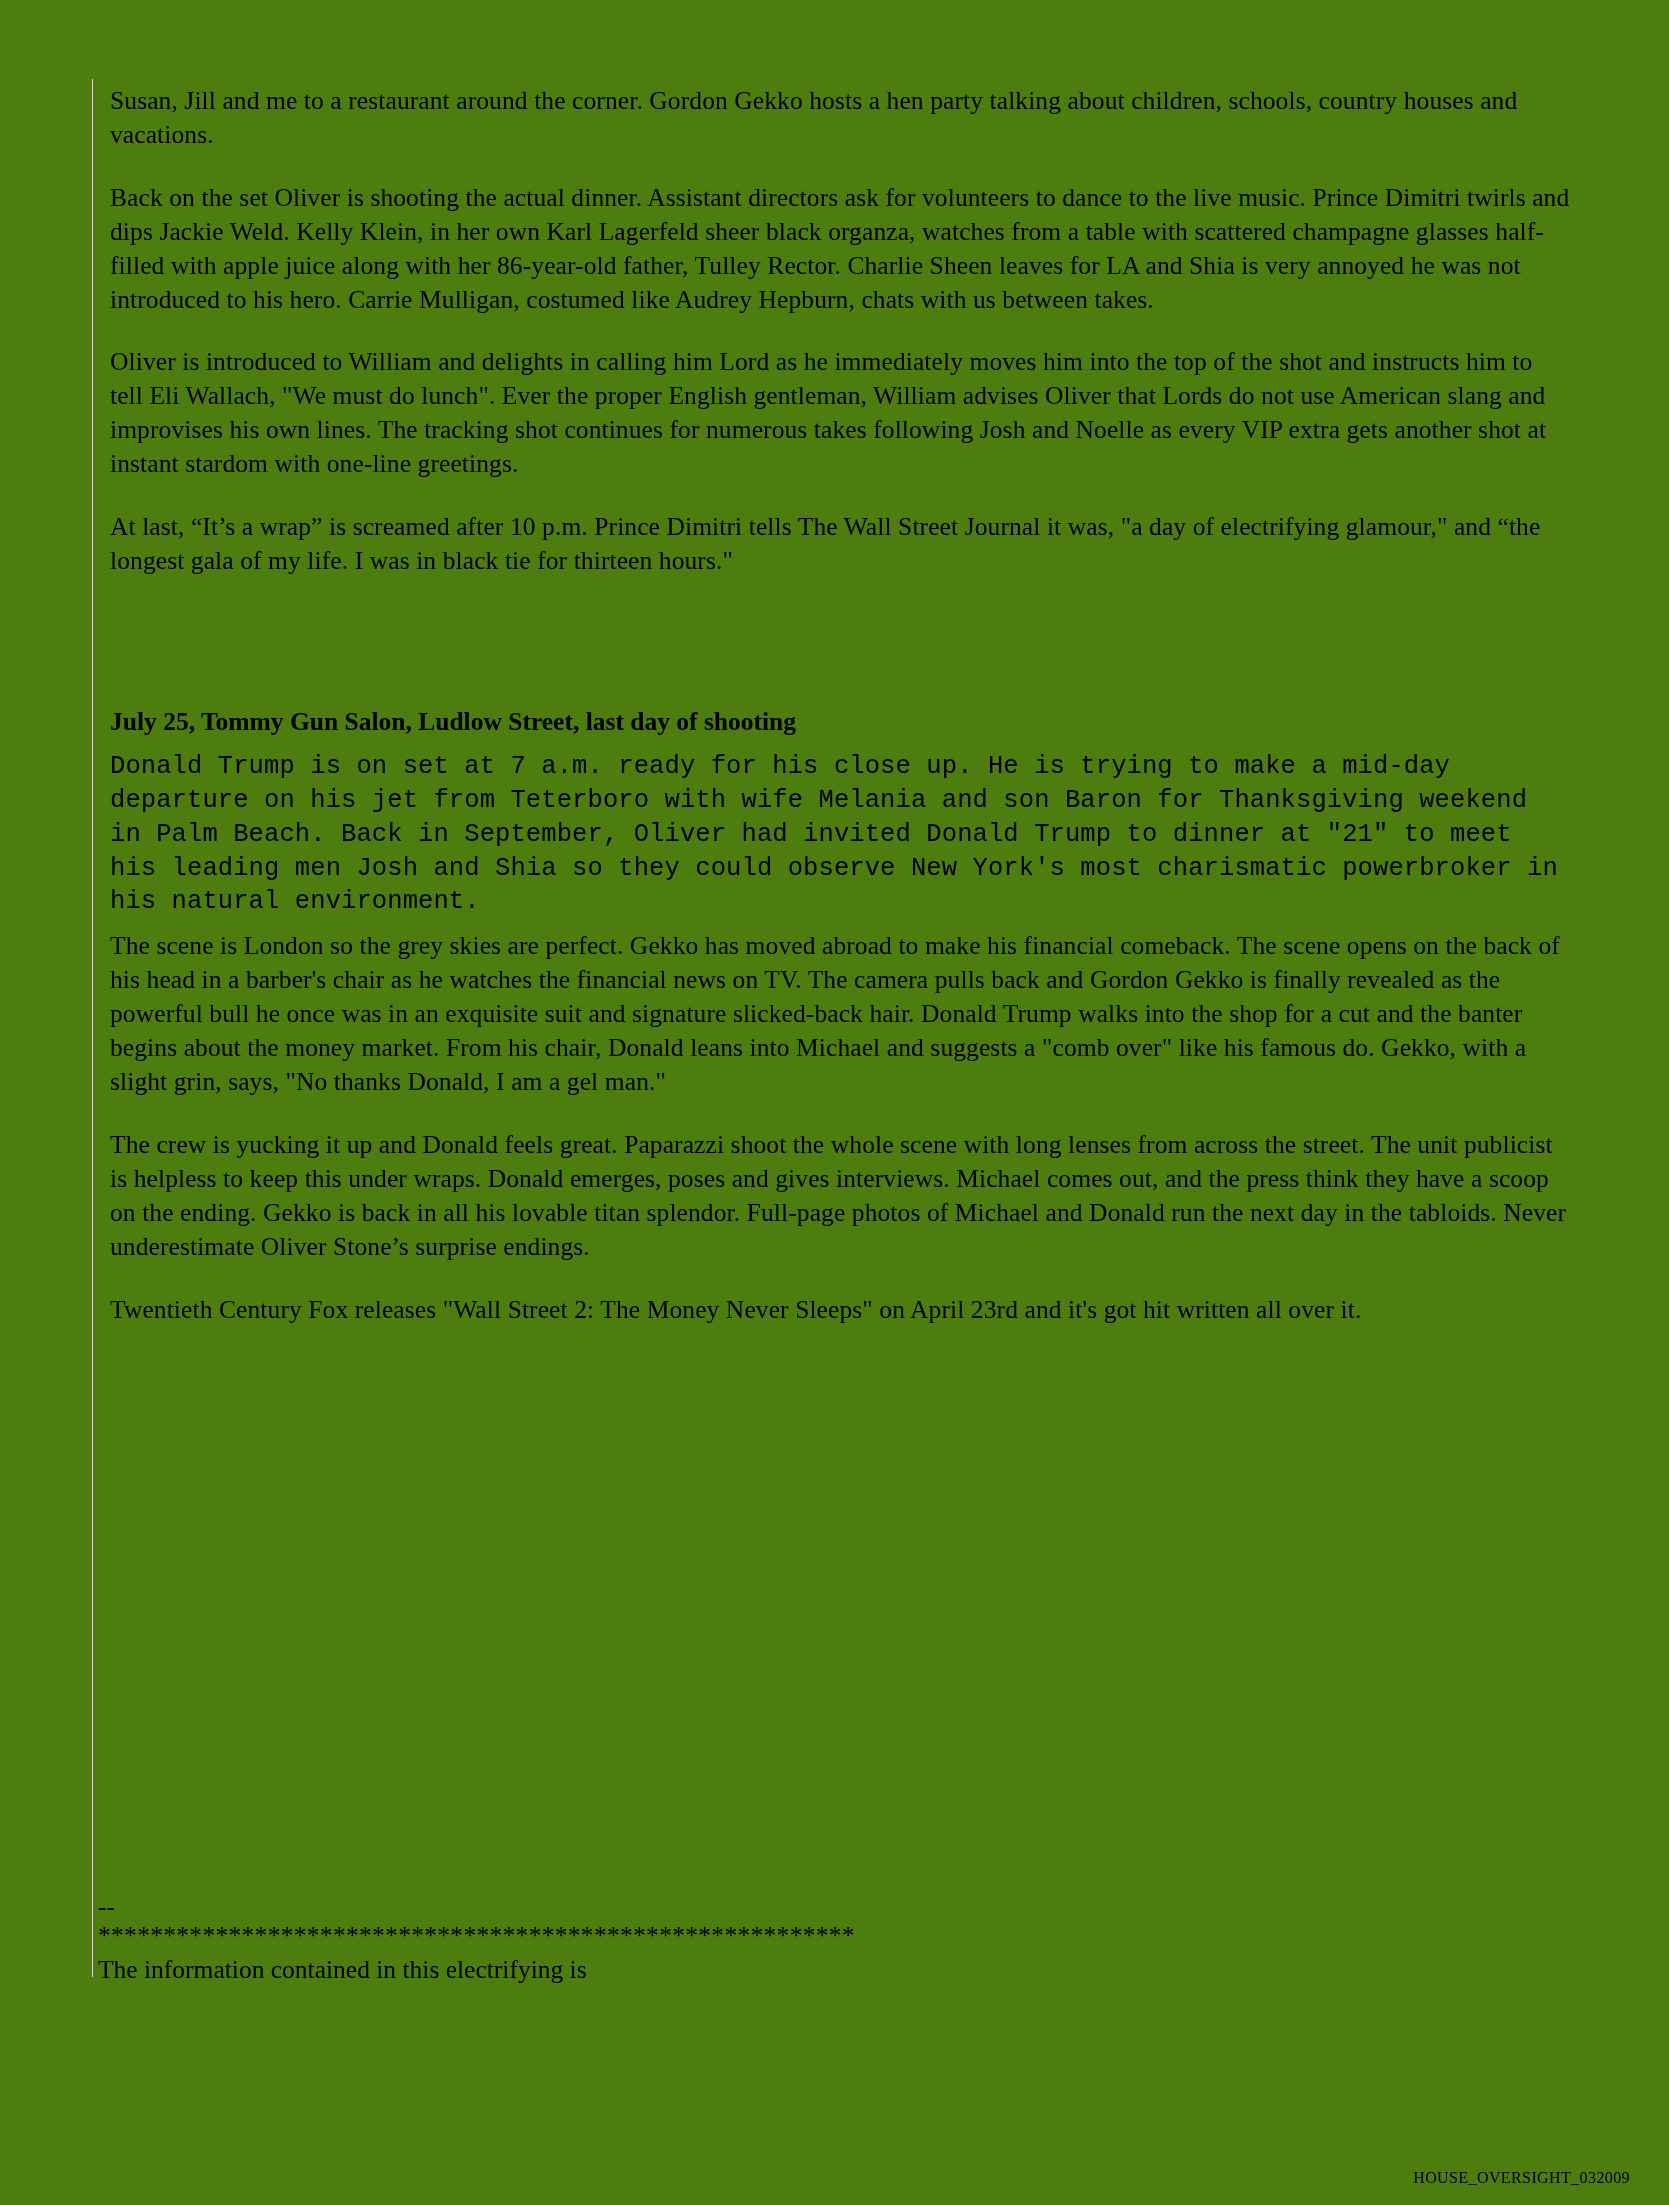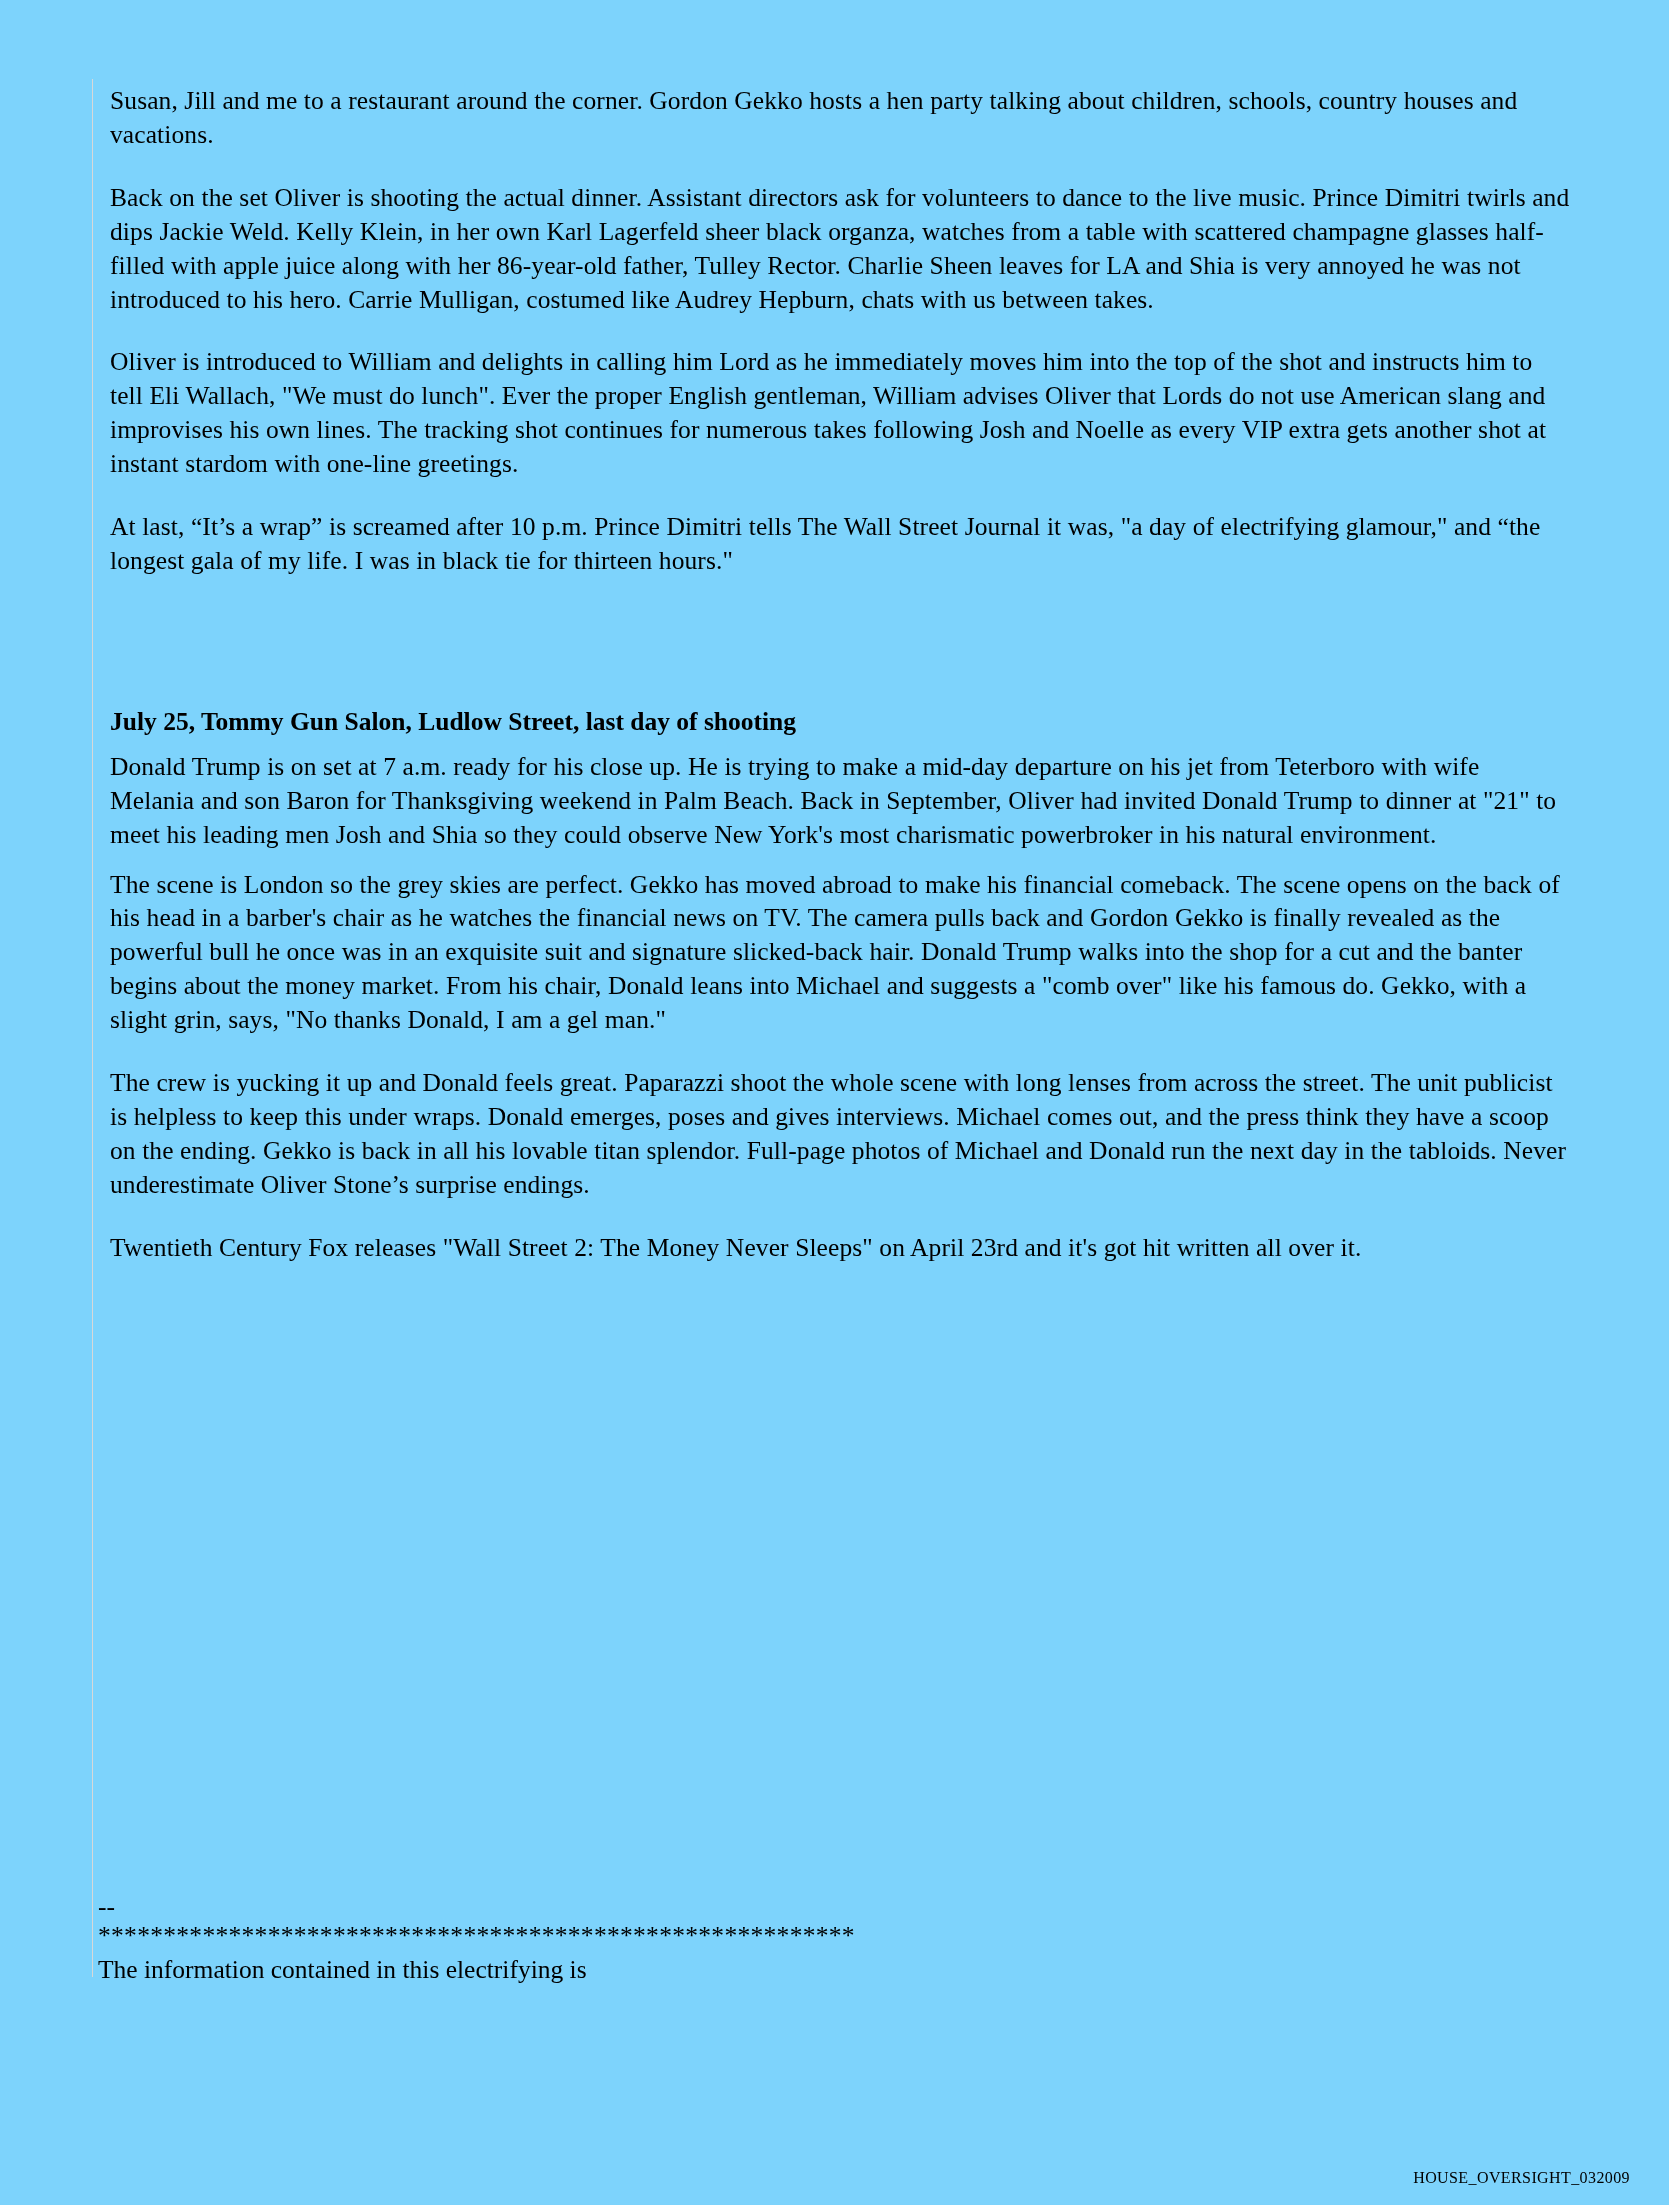--- a/index.html
+++ b/index.html
@@ -13,21 +13,21 @@
     position: relative;
     font-family: "Liberation Serif", serif;
     color: #000000;
     overflow: hidden;
   }
   .page {
     position: absolute;
     left: 0; top: 0;
     width: 1669px;
     height: 2205px;
-    background: #7dd3fc;
+    background: #4d7c0f;
   }
   
   .margin-rule {
     position: absolute;
     left: 92px;
     top: 79px;
     width: 1.3px;
     height: 1898px;
     background: #d8d8d8;
   }
@@ -38,21 +38,22 @@
     width: 1460px;
   }
   p.para {
     margin: 0 0 29px 0;
     font-size: 25.5px;
     line-height: 1.33;
     text-align: left;
     letter-spacing: 0.1px;
   }
   p.para.tight {
-    margin-bottom: 16px;
+    margin-bottom: 10px;
+    font-family: Liberation Mono, monospace;
   }
   .spacer-large {
     height: 98px;
   }
   h2.section-heading {
     margin: 0 0 11.8px 0;
     font-size: 25.5px;
     font-weight: bold;
     line-height: 1.3;
   }

